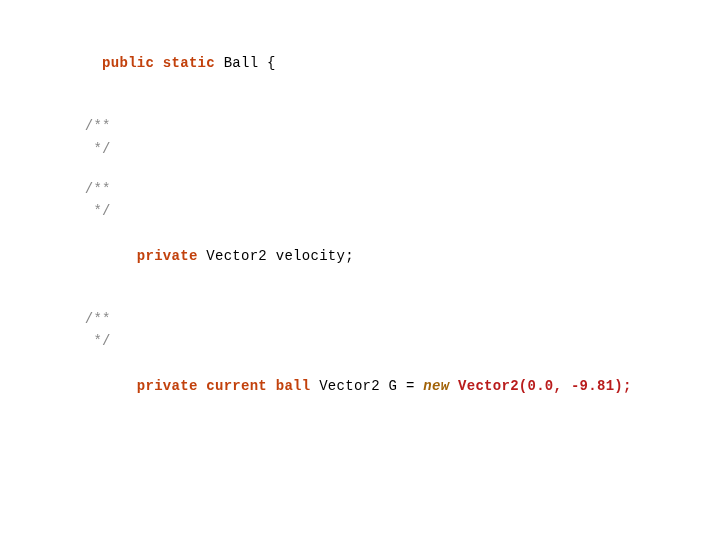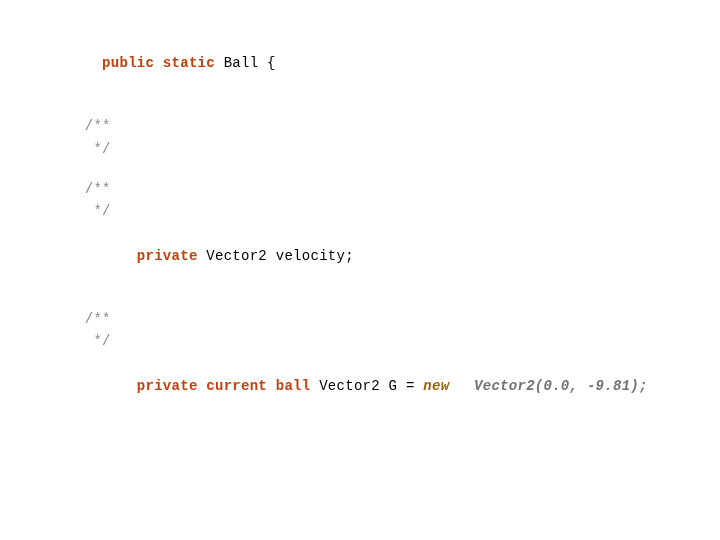--- a/index.html
+++ b/index.html
@@ -55,23 +55,21 @@
     .text-black {
       color: #000000;
     }
     .kw-new {
       color: #a16207;
       font-weight: bold;
       font-style: italic;
     }
     .italic-bold {
       font-weight: bold;
-      font-style: italic;
-      color: #737373;
-      padding-left: 16px;
+      color: #b91c1c;
     }
   </style>
 </head>
 <body>
 
 <div class="slide-container">
 
   <div class="code-area">
 
     <div class="code-line text-black">

